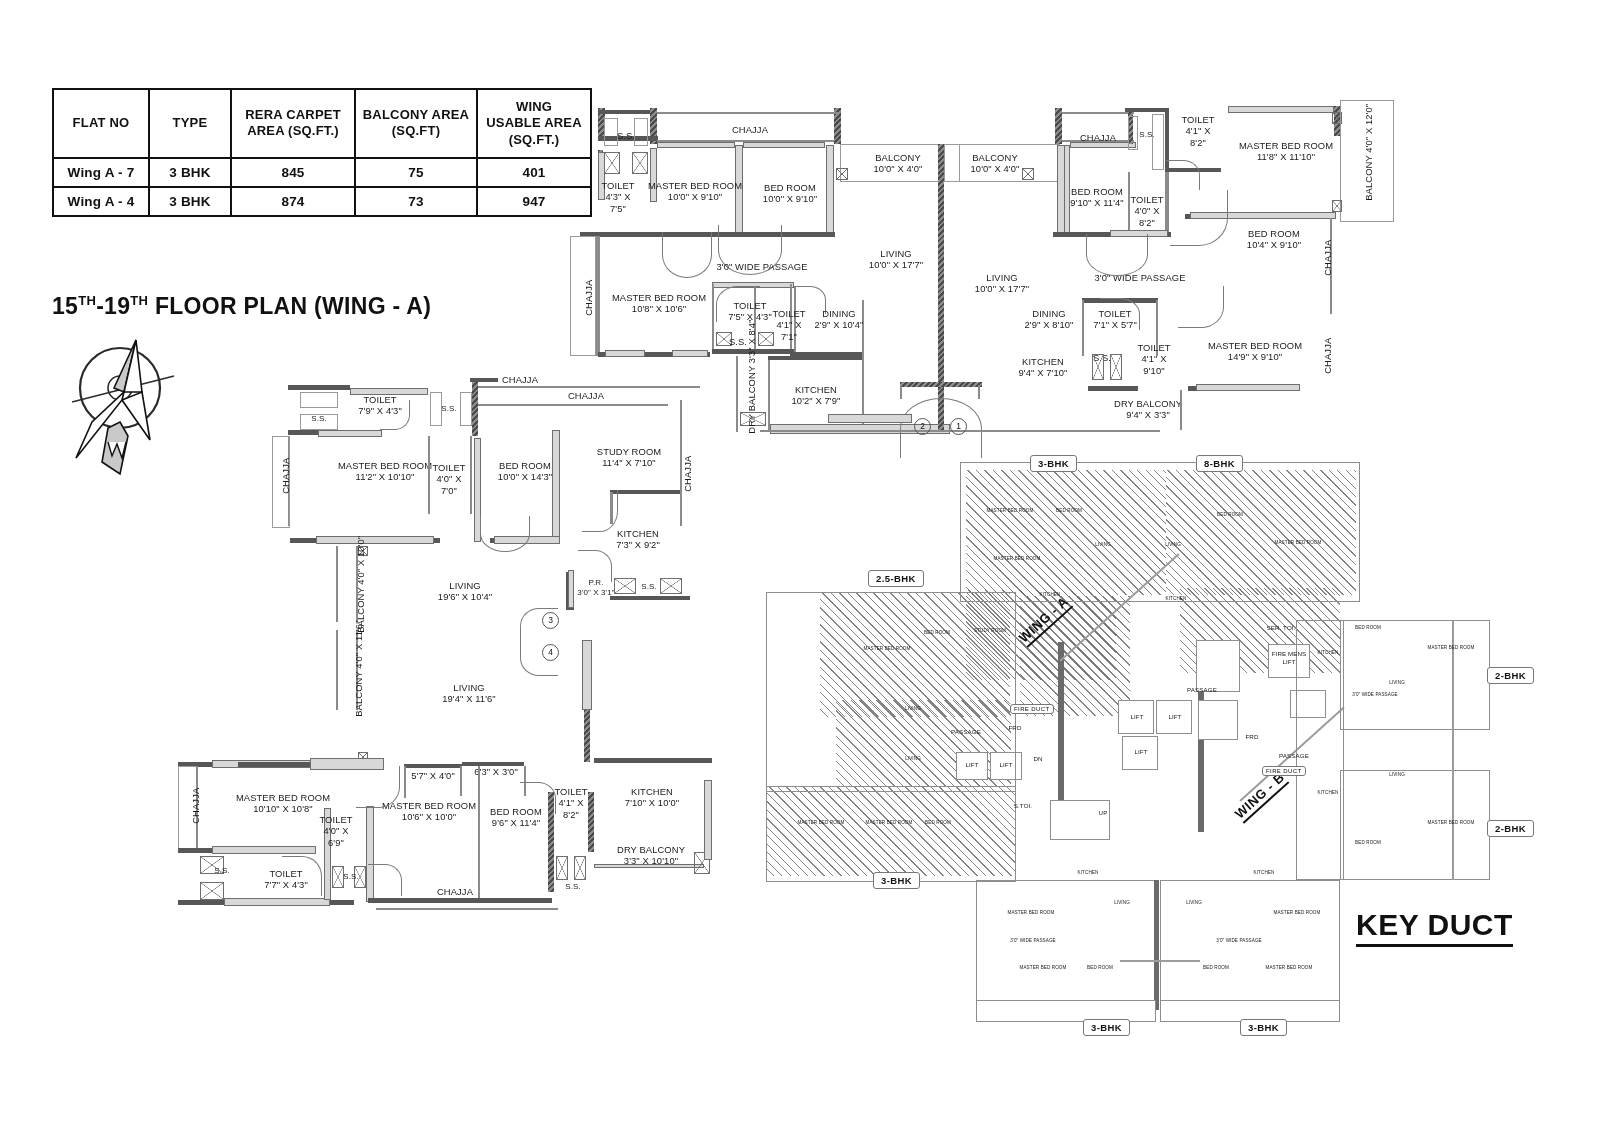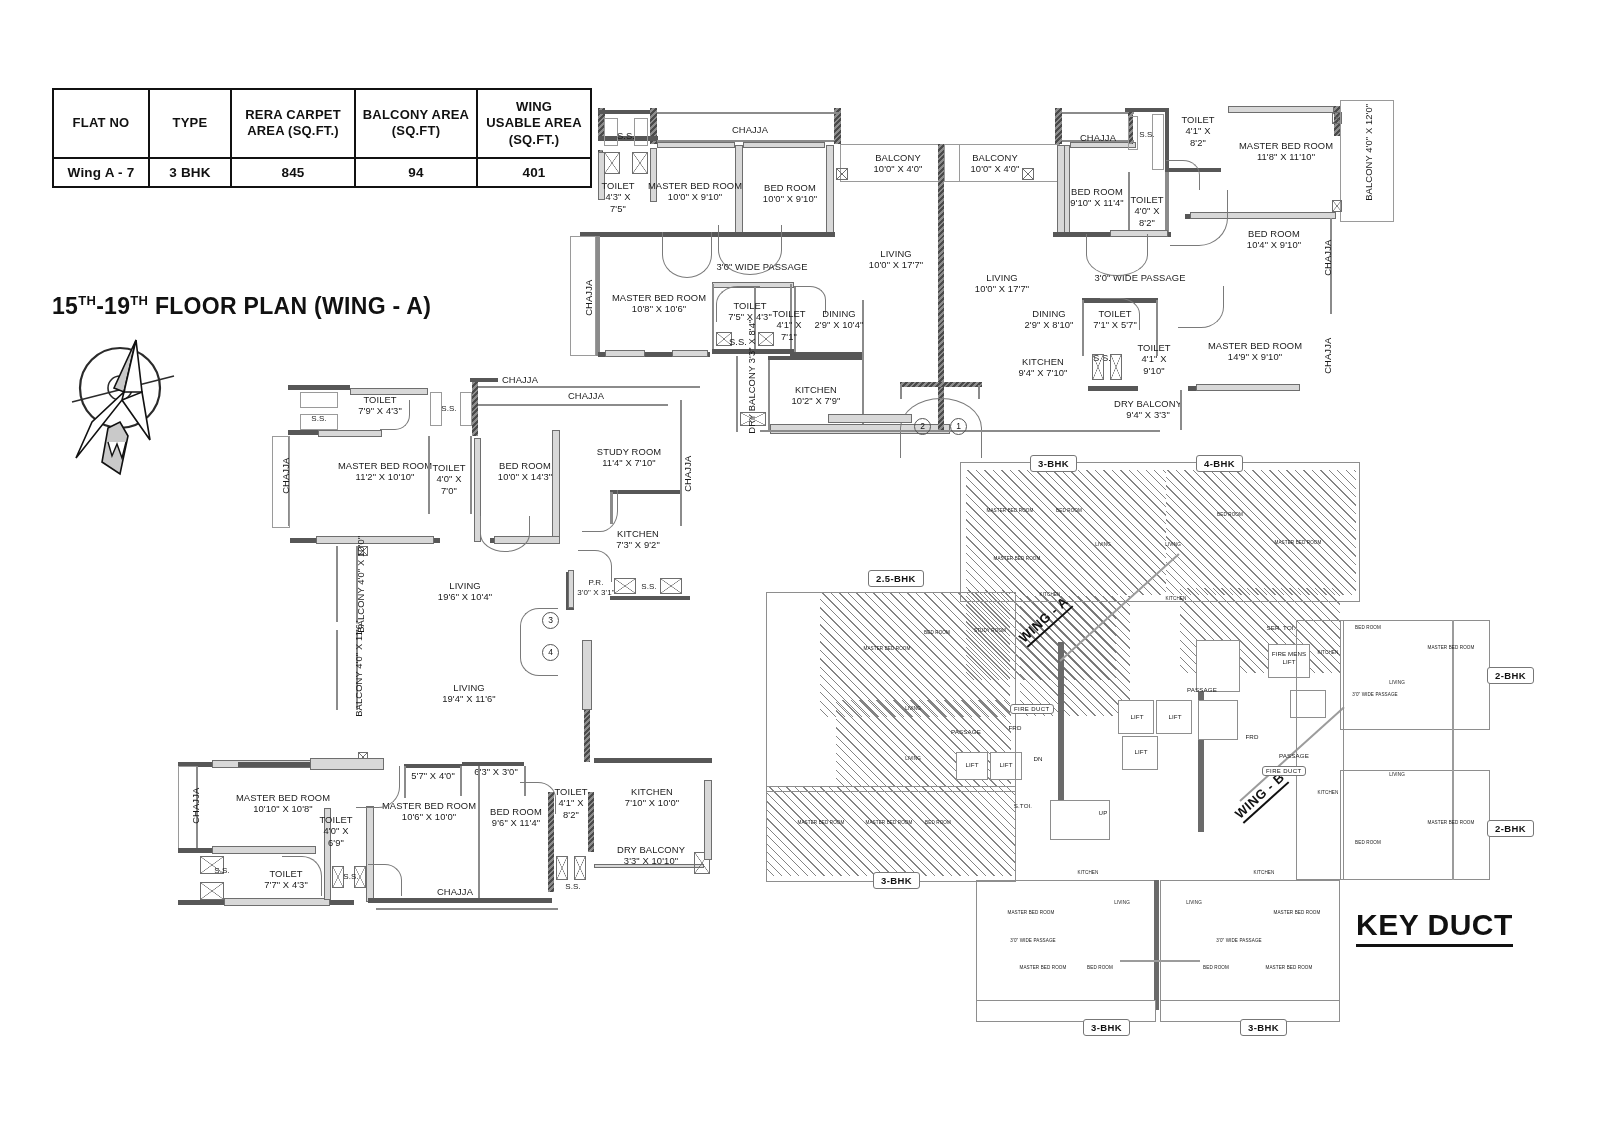--- a/index.html
+++ b/index.html
@@ -89,22 +89,29 @@
           <span>USABLE AREA</span><br>
           <span>(SQ.FT.)</span>
         </th>
       </tr>
     </thead>
     <tbody>
       <tr>
         <td class="flat">Wing A - 7</td>
         <td>3 BHK</td>
         <td>845</td>
-        <td>94</td>
+        <td>75</td>
         <td>401</td>
+      </tr>
+      <tr>
+        <td class="flat">Wing A - 4</td>
+        <td>3 BHK</td>
+        <td>874</td>
+        <td>73</td>
+        <td>947</td>
       </tr>
     </tbody>
   </table>
 
   <div id="plan-title">
     <span>15</span><sup>TH</sup><span>-19</span><sup>TH</sup><span> FLOOR PLAN (WING - A)</span>
   </div>
 
   <svg id="compass" viewBox="0 0 130 150">
     <circle cx="58" cy="58" r="40" fill="none" stroke="#2b2b2b" stroke-width="2.2"></circle>
@@ -585,21 +592,21 @@
     <div class="kwall" style="left:1154px;top:880px;width:5px;height:130px;"></div>
     <div class="kthin" style="left:1120px;top:960px;width:80px;height:2px;"></div>
     <div class="kout" style="left:976px;top:1000px;width:180px;height:22px;background:#fff;"></div>
     <div class="kout" style="left:1160px;top:1000px;width:180px;height:22px;background:#fff;"></div>
 
     <div class="kout" style="left:766px;top:592px;width:250px;height:200px;"></div>
     <div class="kout" style="left:766px;top:786px;width:250px;height:96px;"></div>
     <div class="kout" style="left:960px;top:462px;width:400px;height:140px;"></div>
 
     <div class="badge" style="left:1030px;top:455px;"><span>3-BHK</span></div>
-    <div class="badge" style="left:1196px;top:455px;"><span>4-BHK</span></div>
+    <div class="badge" style="left:1196px;top:455px;"><span>8-BHK</span></div>
     <div class="badge" style="left:868px;top:570px;"><span>2.5-BHK</span></div>
     <div class="badge" style="left:1487px;top:667px;"><span>2-BHK</span></div>
     <div class="badge" style="left:1487px;top:820px;"><span>2-BHK</span></div>
     <div class="badge" style="left:873px;top:872px;"><span>3-BHK</span></div>
     <div class="badge" style="left:1083px;top:1019px;"><span>3-BHK</span></div>
     <div class="badge" style="left:1240px;top:1019px;"><span>3-BHK</span></div>
 
     <div class="wingtag" style="left:1022px;top:632px;transform:rotate(-42deg);transform-origin:left center;">
       <span>WING - A</span>
     </div>

